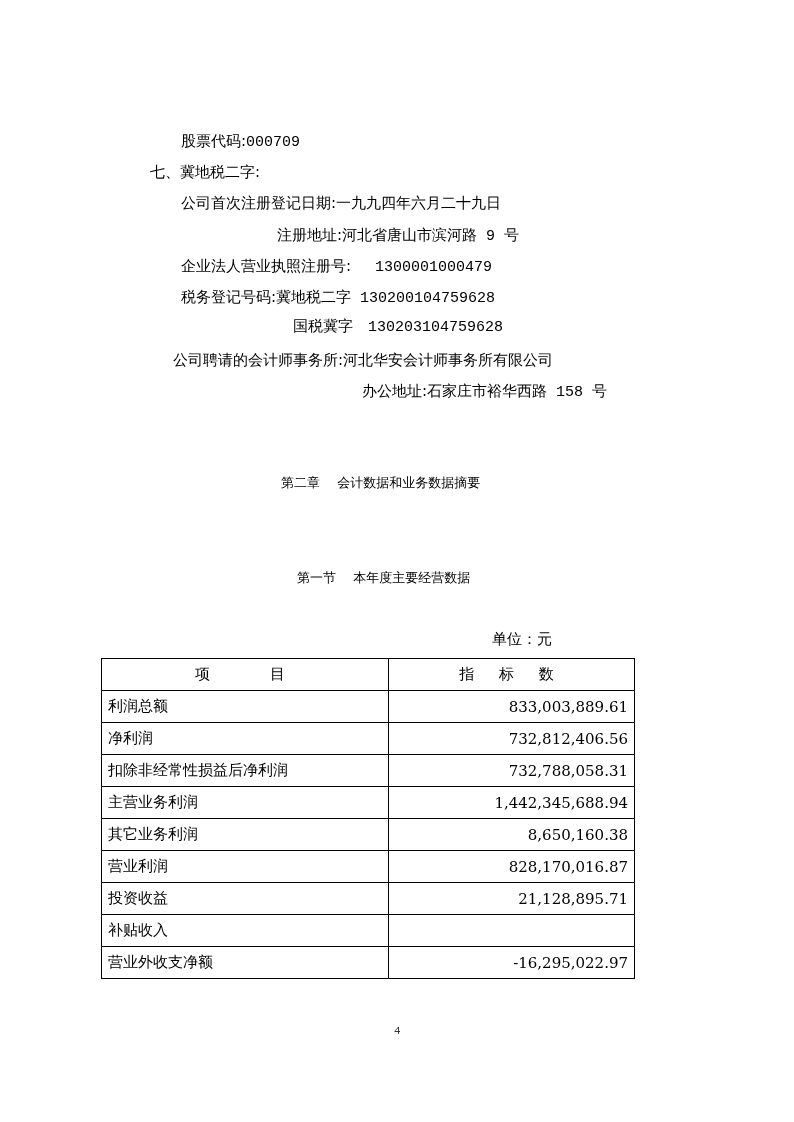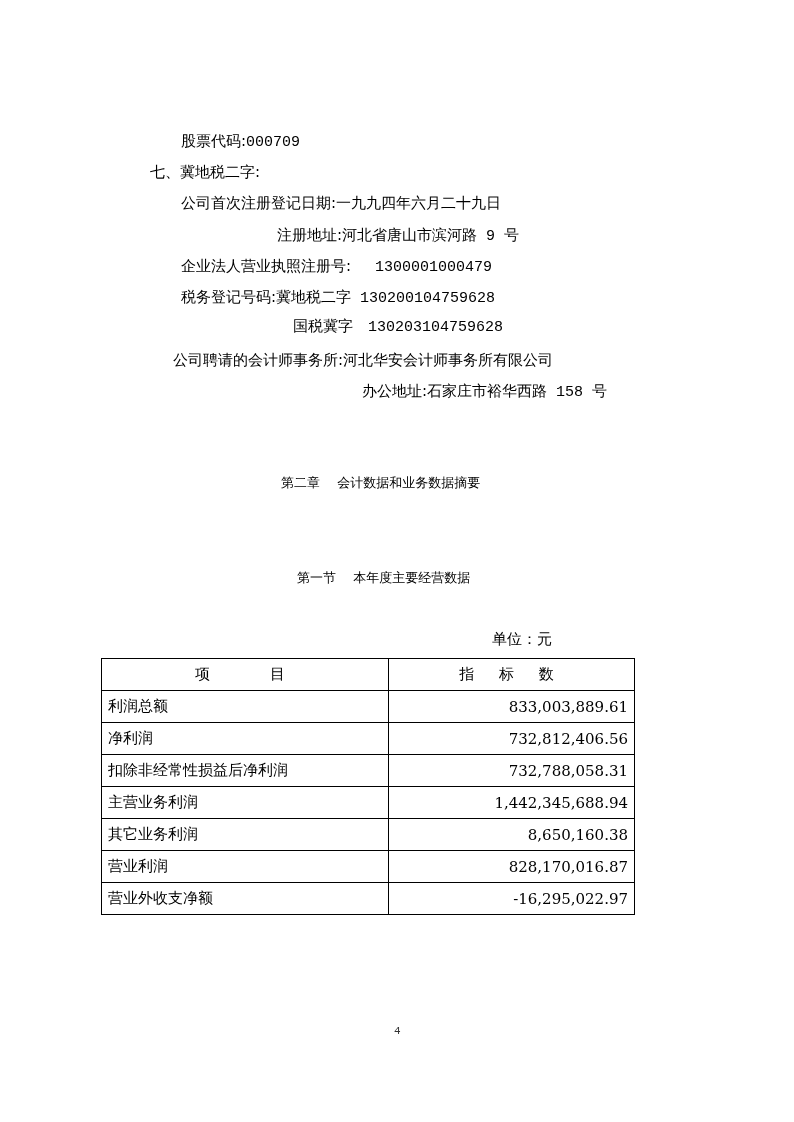--- a/index.html
+++ b/index.html
@@ -83,19 +83,27 @@
   </tr>
   <tr>
     <td class="label">其它业务利润</td>
     <td class="val">8,650,160.38</td>
   </tr>
   <tr>
     <td class="label">营业利润</td>
     <td class="val">828,170,016.87</td>
   </tr>
   <tr>
+    <td class="label">投资收益</td>
+    <td class="val">21,128,895.71</td>
+  </tr>
+  <tr>
+    <td class="label">补贴收入</td>
+    <td class="val"></td>
+  </tr>
+  <tr>
     <td class="label">营业外收支净额</td>
     <td class="val">-16,295,022.97</td>
   </tr>
 </tbody>
   </table>
 
 <div class="abs page-num r" style="left:394px;top:1025px;">4</div>
 
 </body></html>

